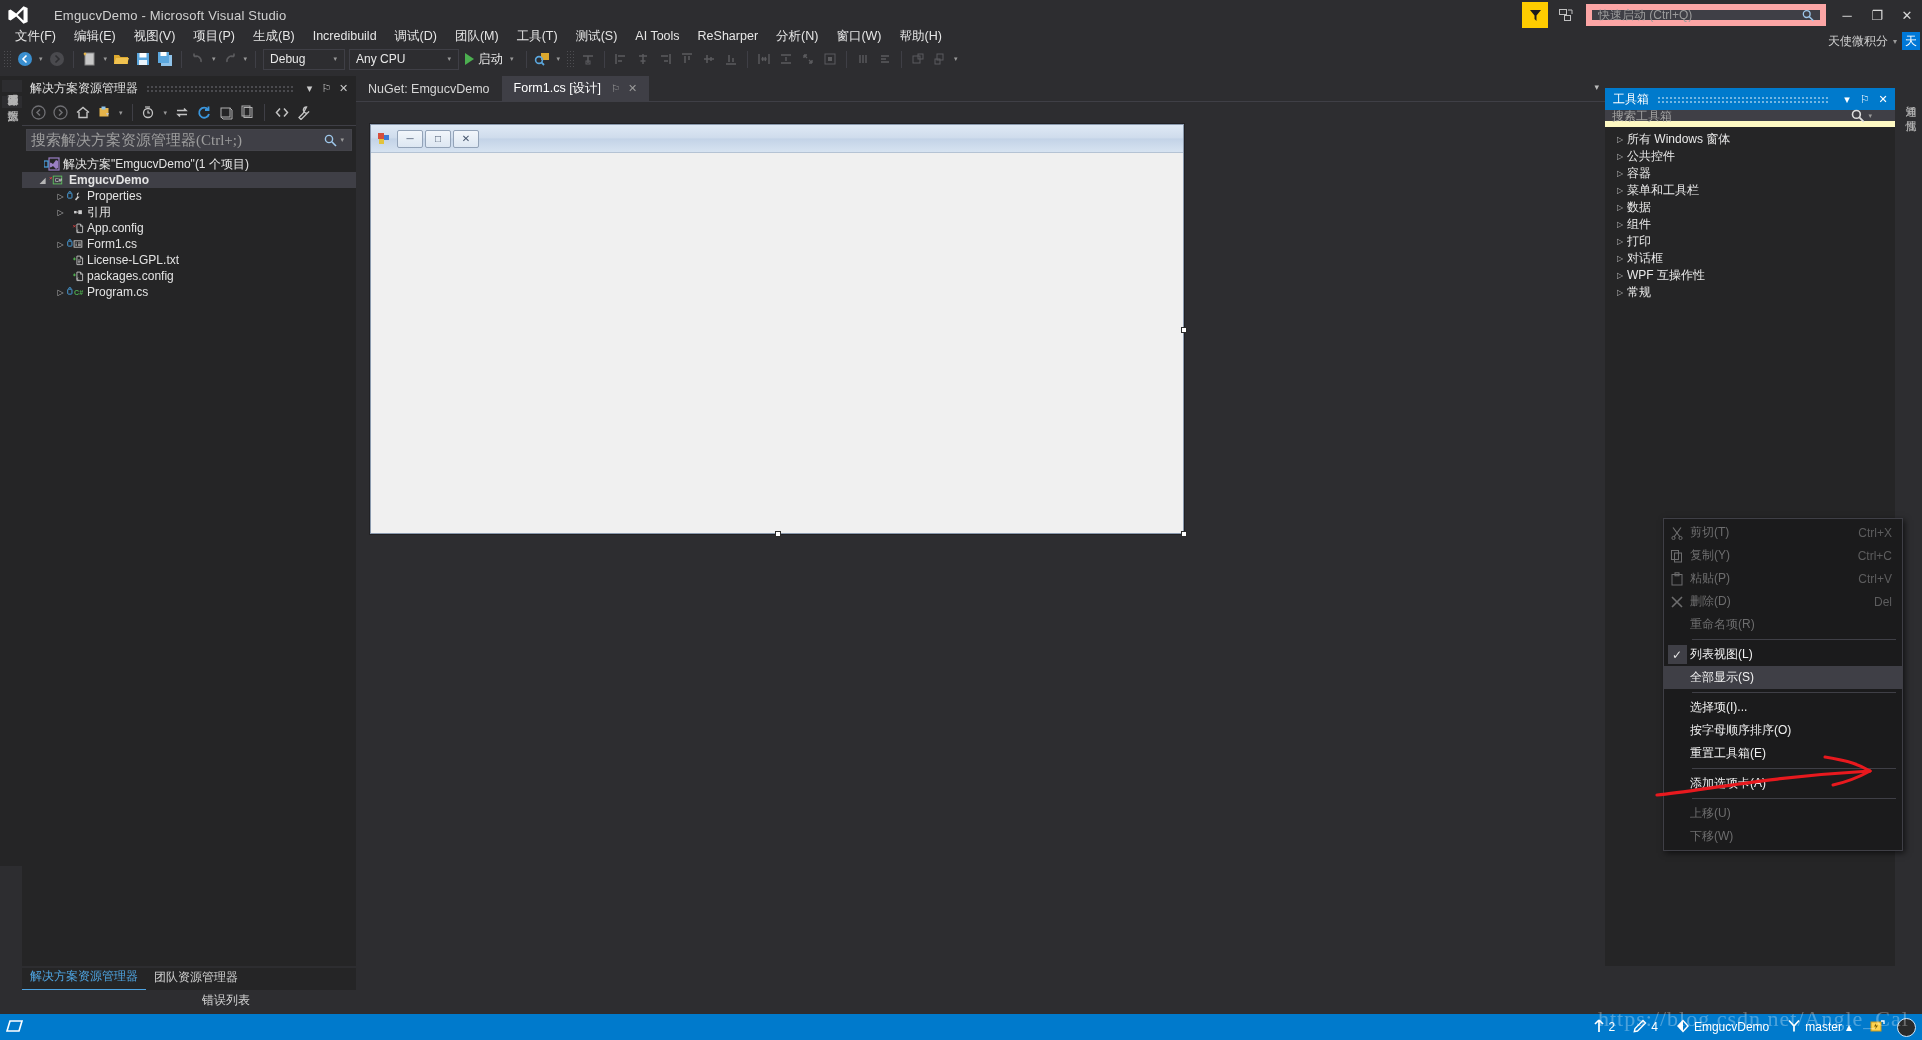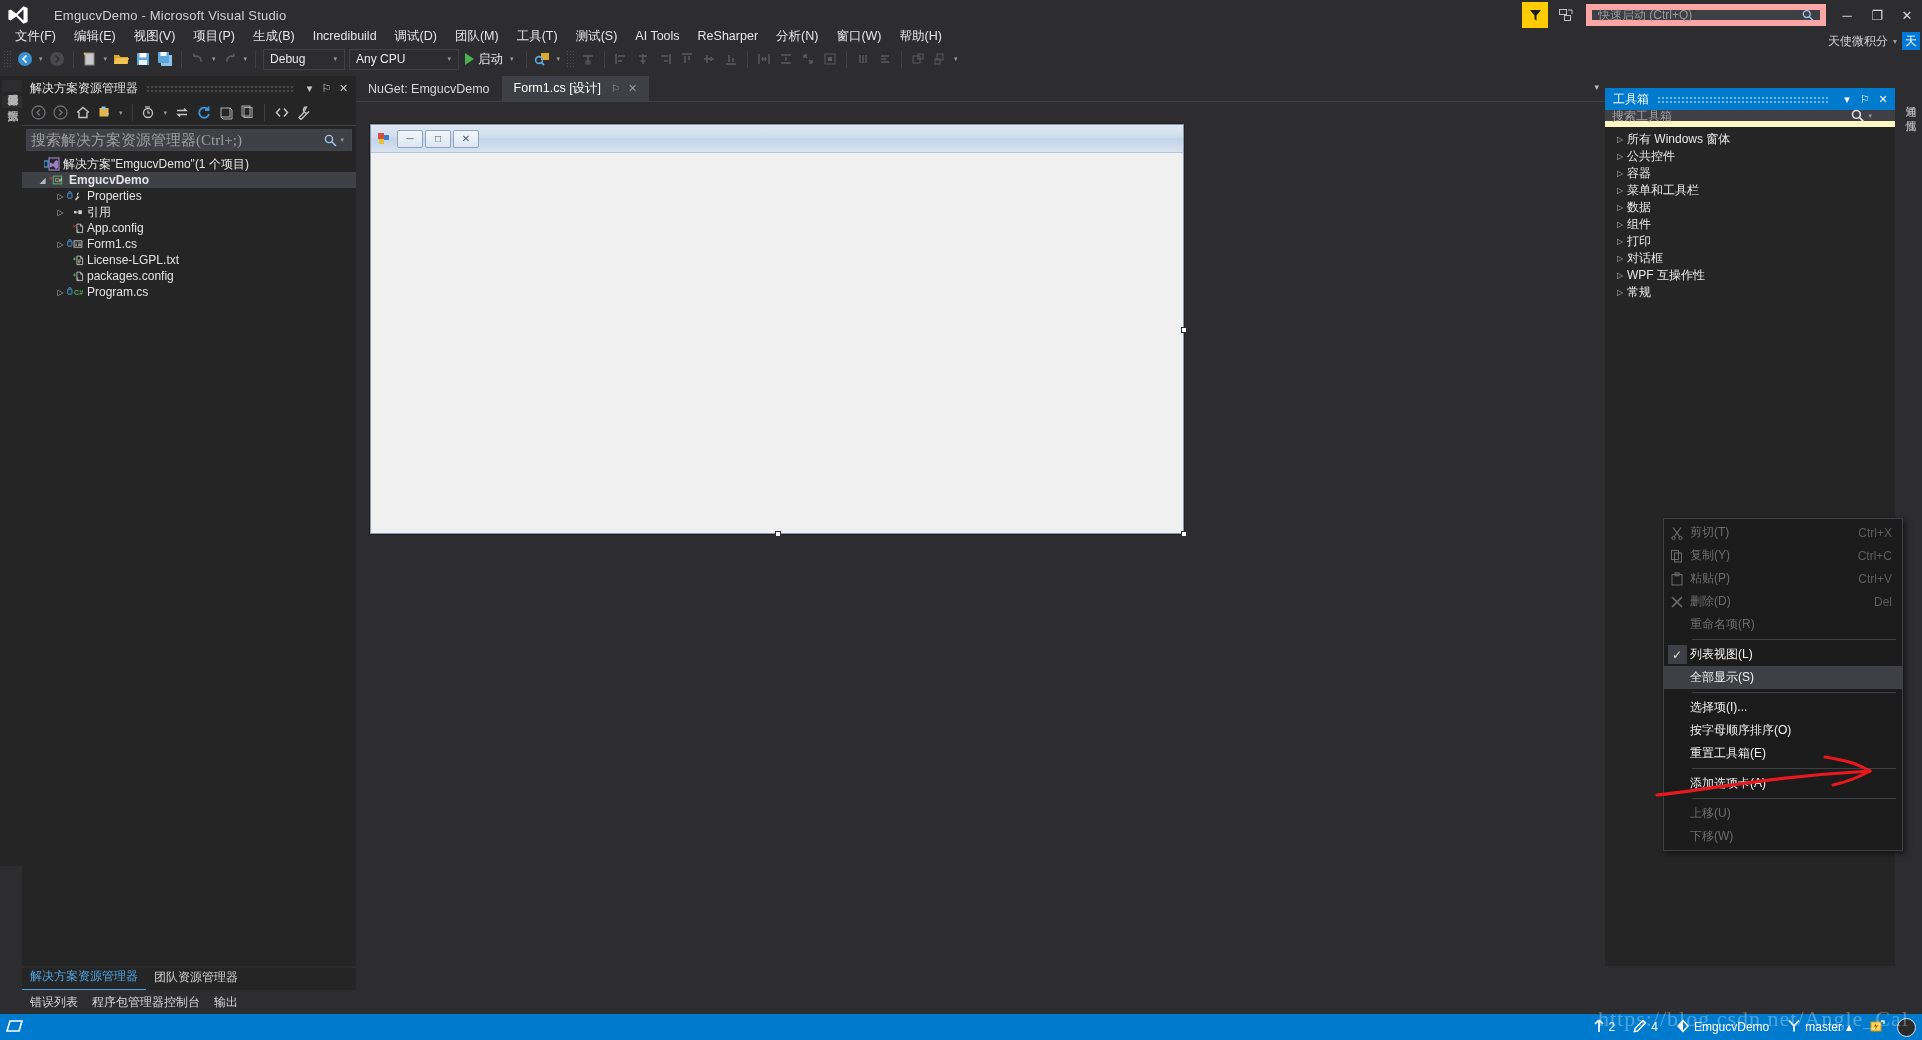--- a/index.html
+++ b/index.html
@@ -149,21 +149,21 @@
   .sln-bottom-tabs {
     position: absolute; left: 22px; bottom: 50px; width: 334px; height: 22px;
     display: flex; align-items: flex-end; background: #252526;
   }
   .bt-tab {
     font-size: 12px; padding: 3px 8px 4px 8px; cursor: pointer; color: #d0d0d0;
   }
   .bt-tab.active { color: #4ea3e0; border-bottom: 1px solid #4ea3e0; }
   .tool-win-tabs {
     position: absolute; left: 22px; bottom: 28px; width: 400px; height: 20px;
-    display: flex; align-items: center; gap: 14px; padding-left: 8px;
+    display: flex; align-items: center; gap: 14px; padding-left: 8px; flex-direction: column;
   }
   .twt { font-size: 12px; color: #d6d6d6; cursor: pointer; white-space: nowrap; }
 
   
   .doc-area {
     position: absolute; left: 356px; top: 76px; width: 1249px; height: 906px;
     background: #2d2d30;
   }
   .doc-tabbar {
     height: 26px; display: flex; align-items: stretch; background: #2d2d30;

